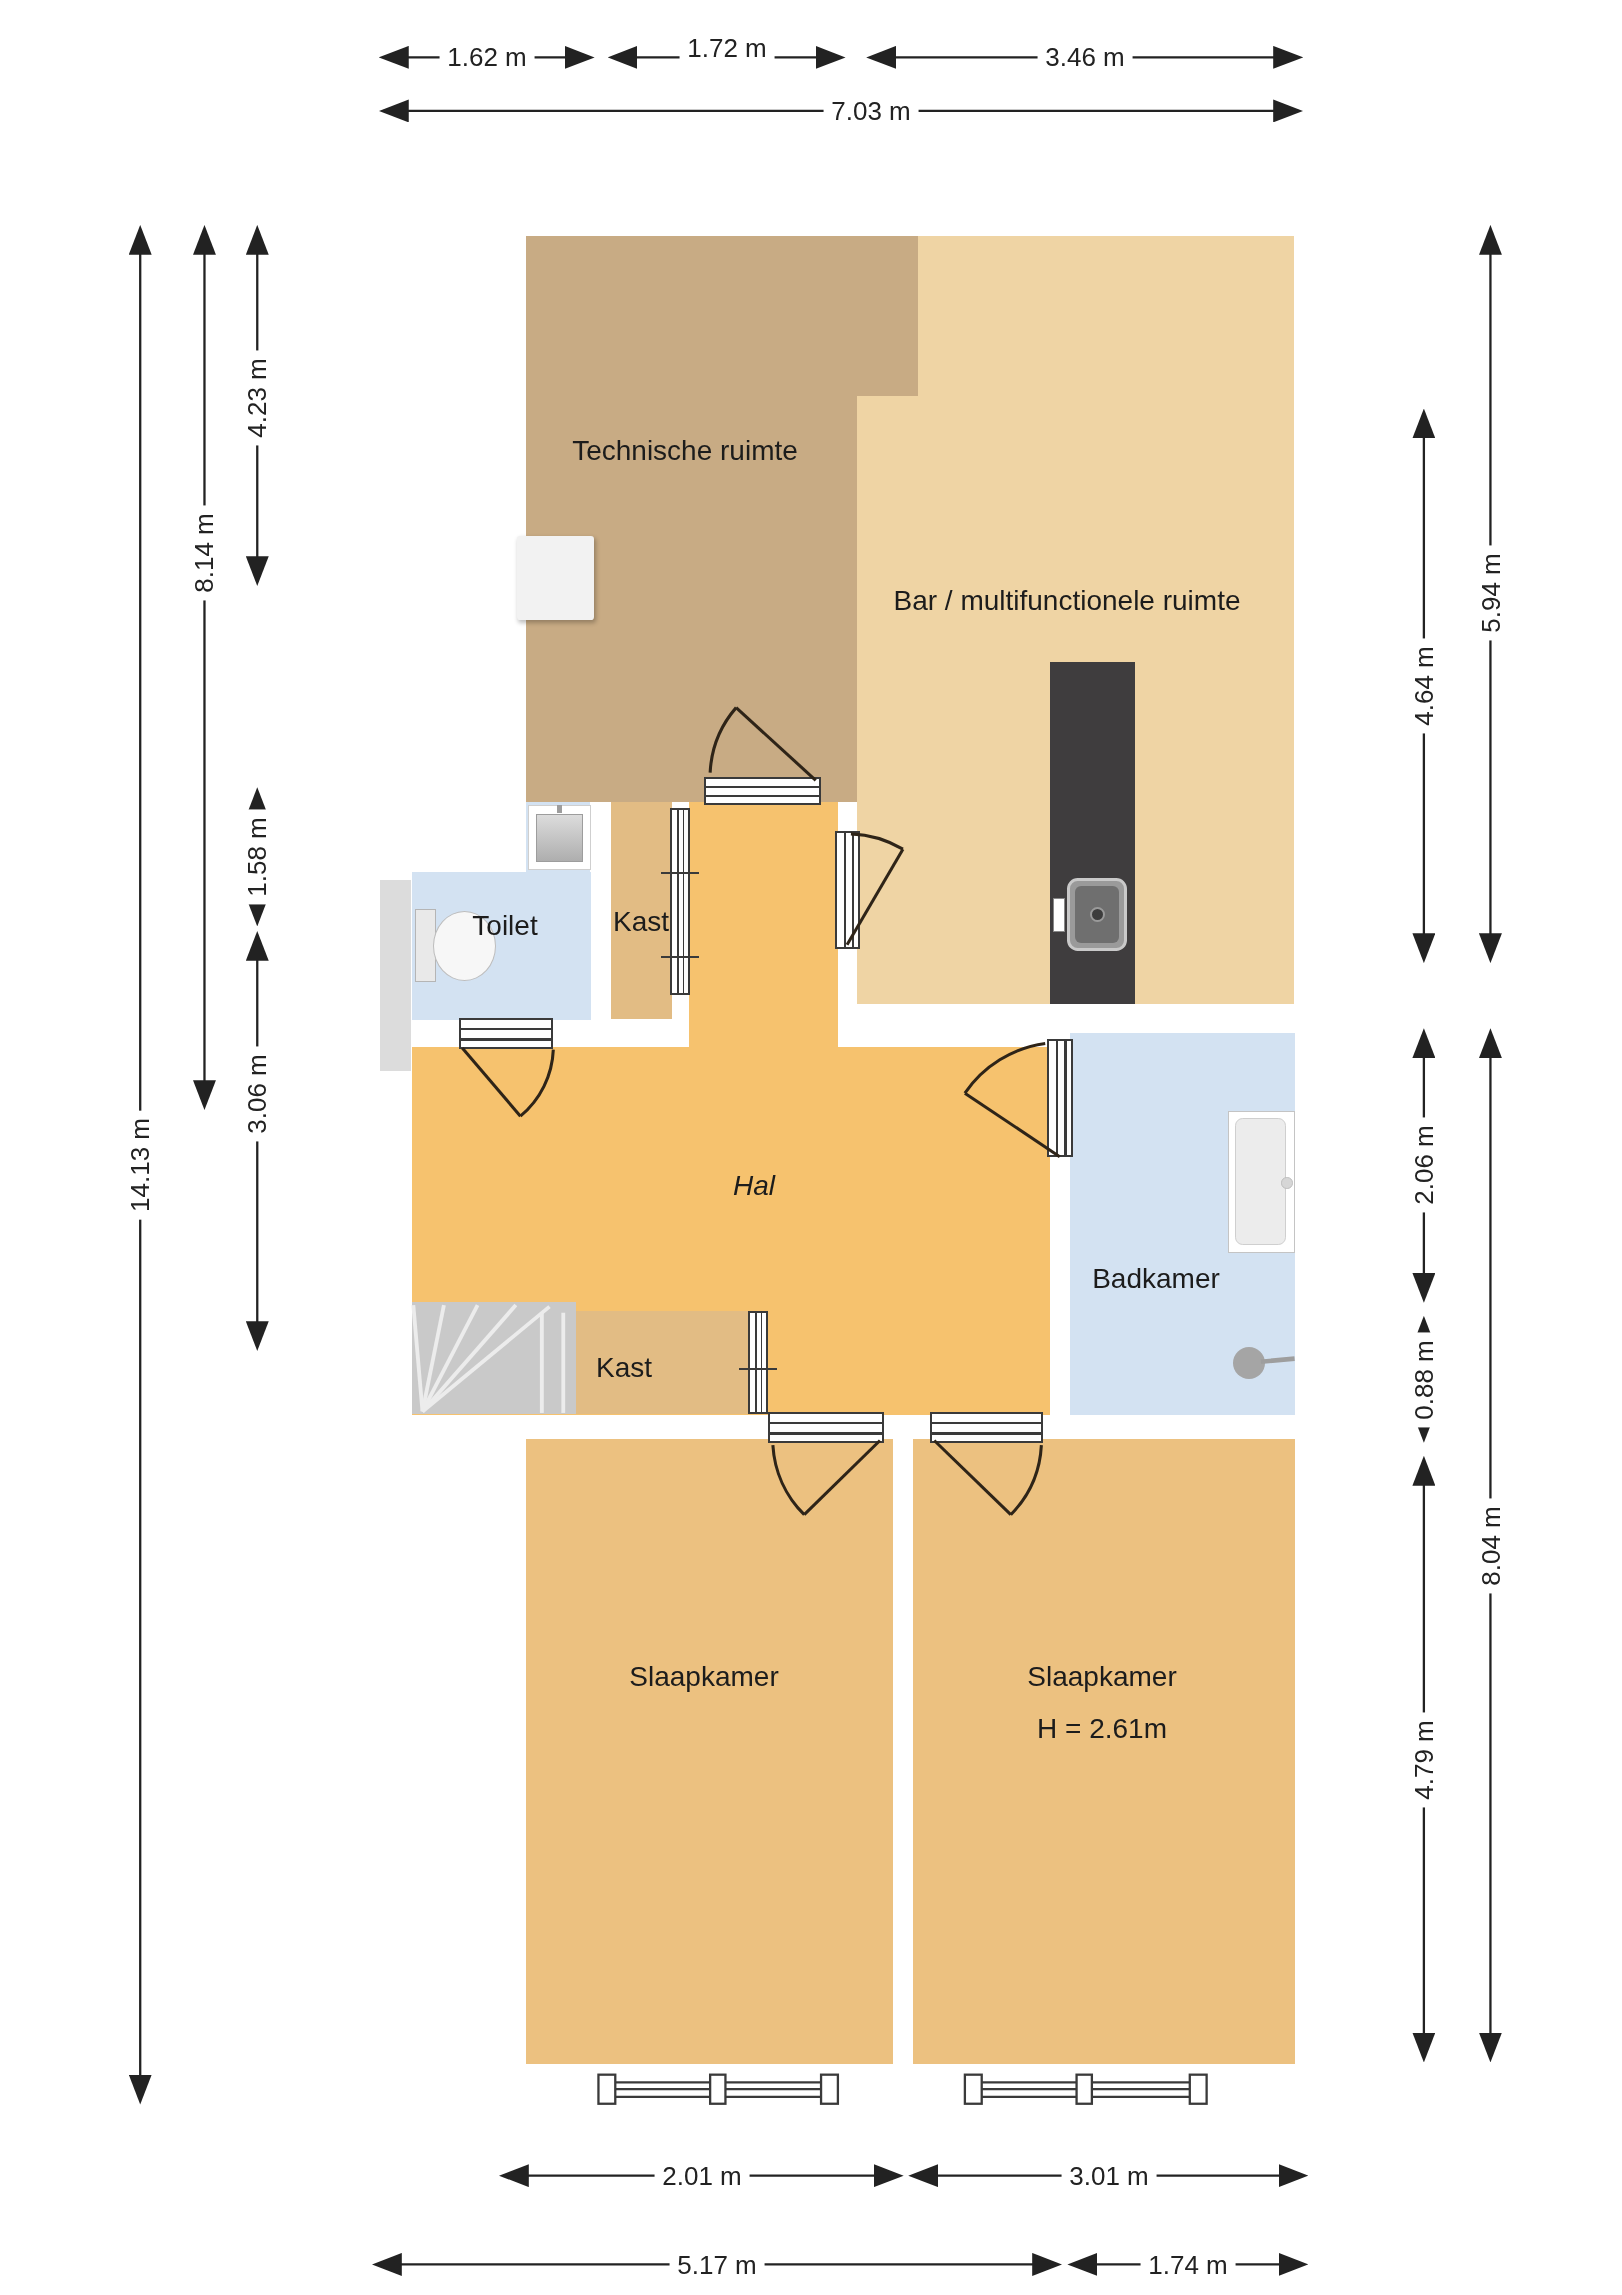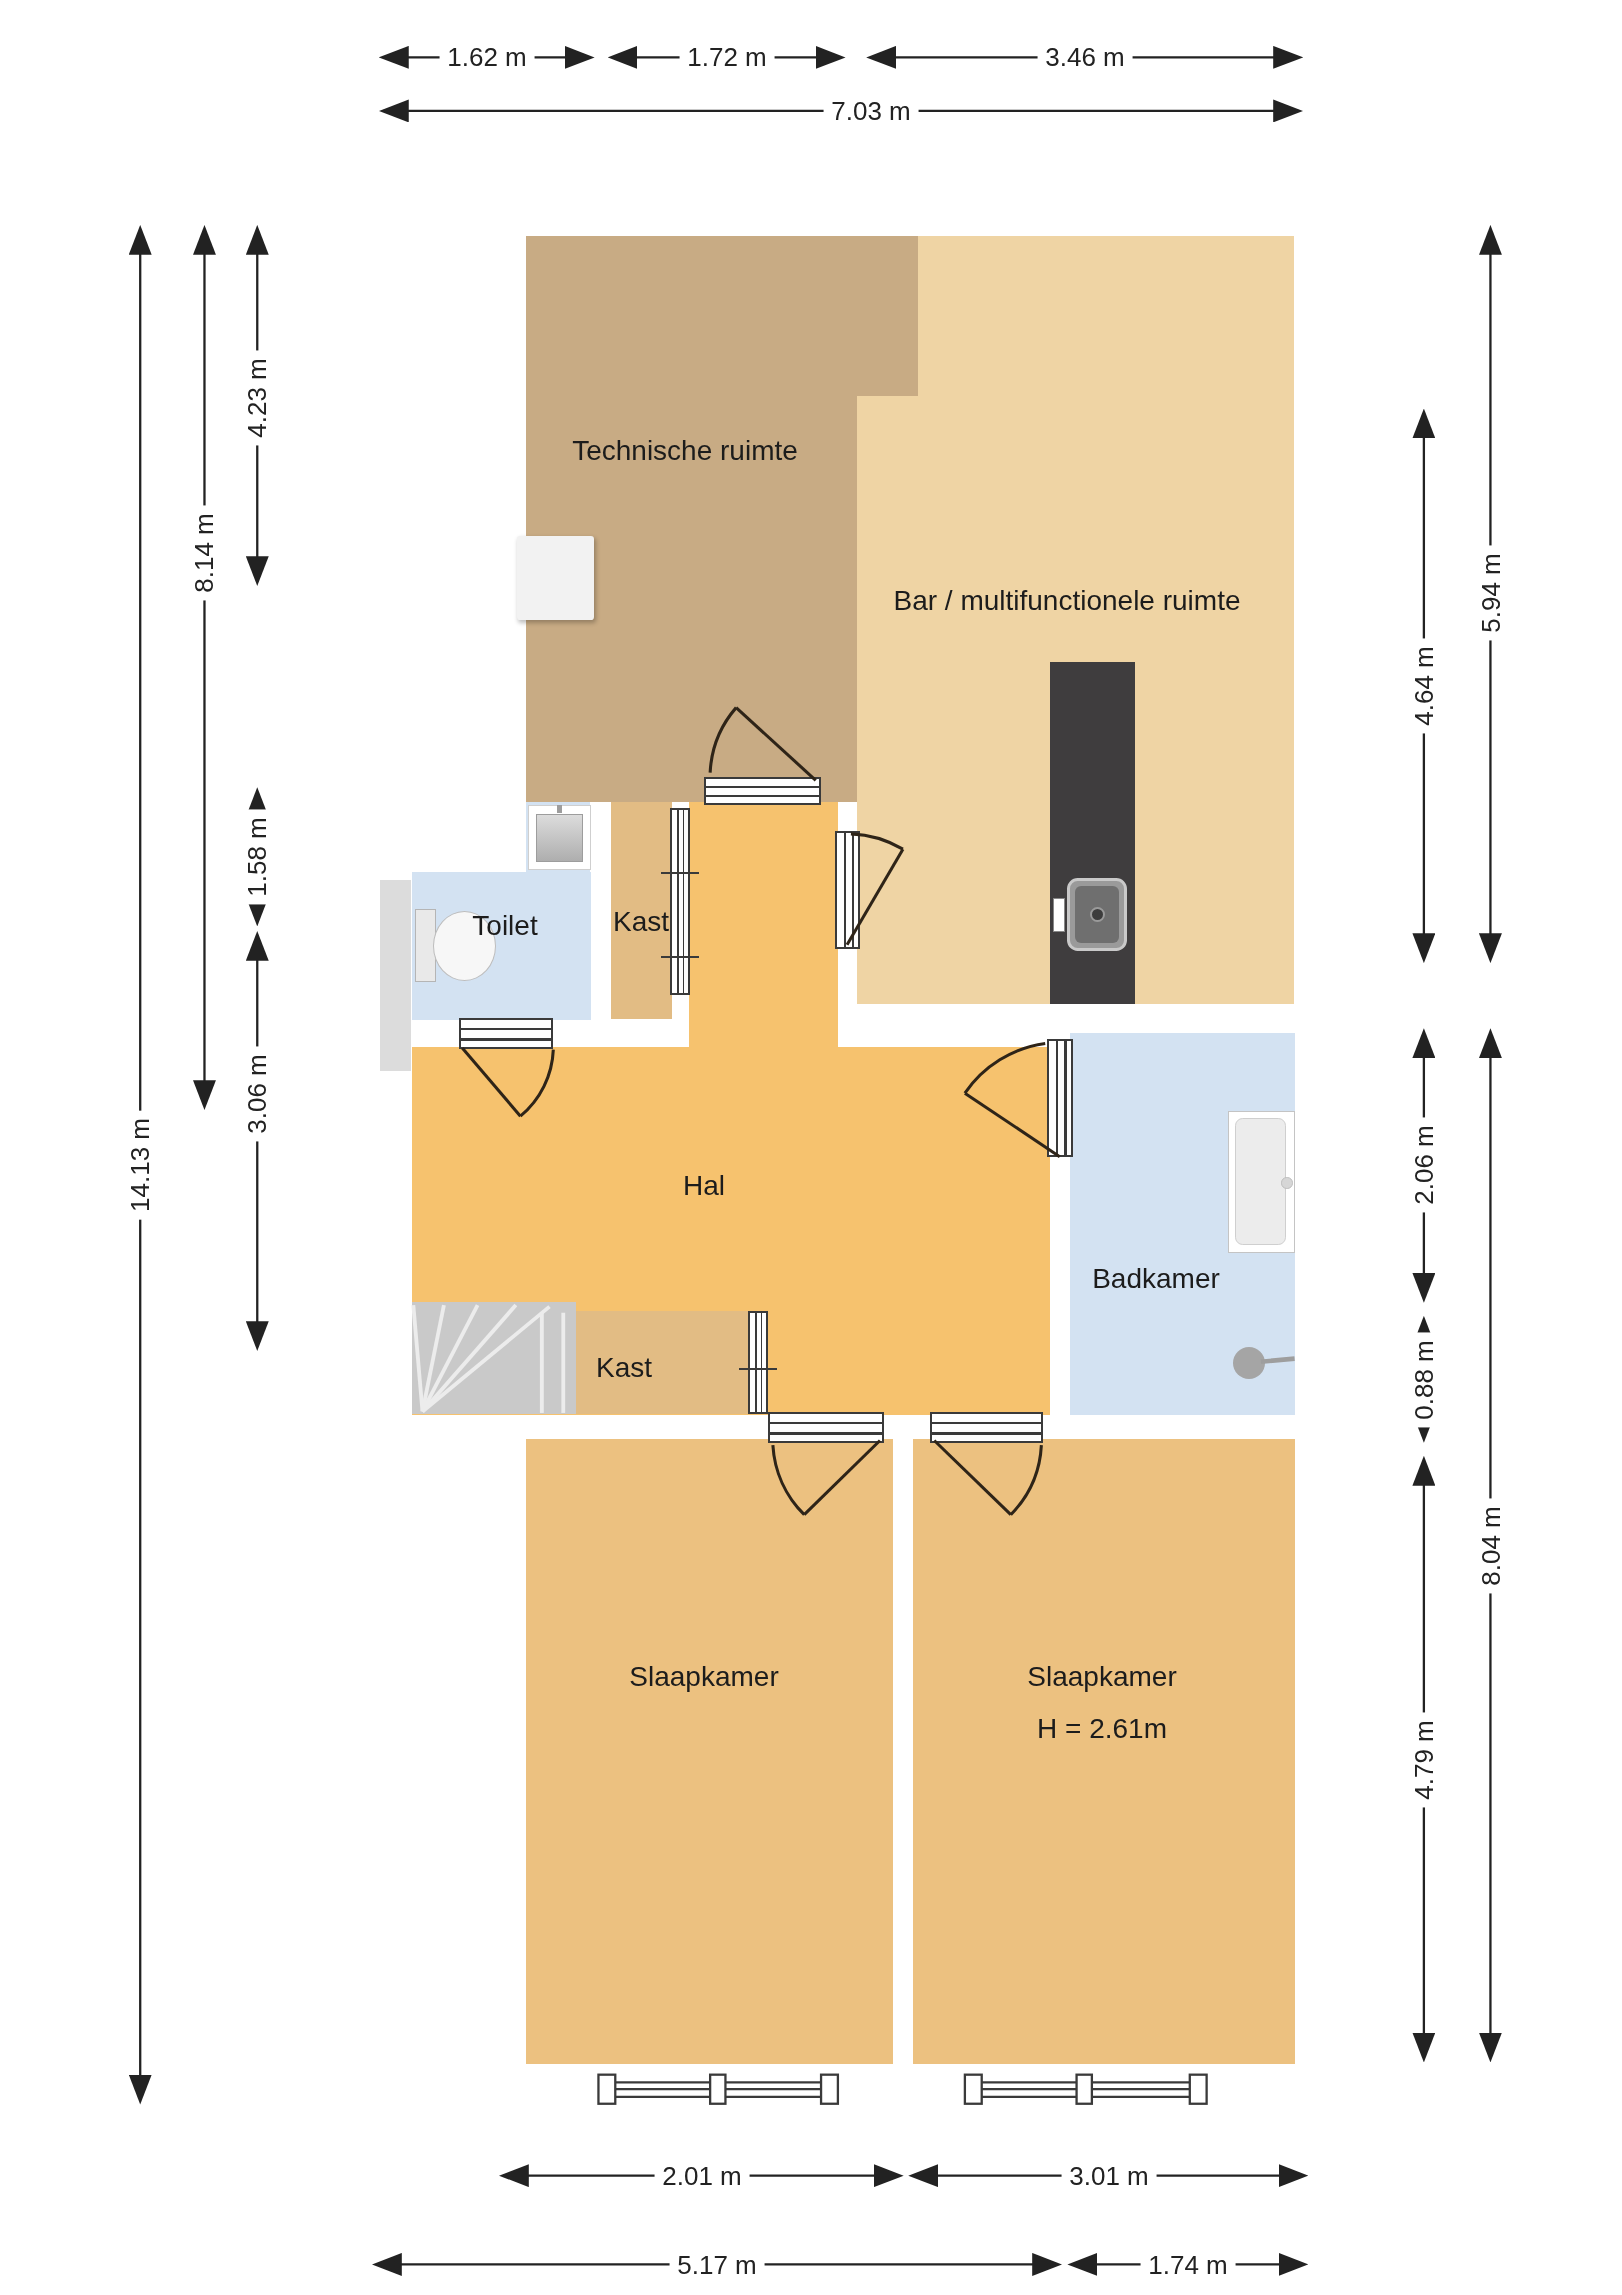--- a/index.html
+++ b/index.html
@@ -216,29 +216,29 @@
       <line x1="1861" y1="1726" x2="1861" y2="1880"></line>
       <line x1="1948" y1="1350" x2="1948" y2="2690"></line>
       <line x1="1861" y1="1909" x2="1861" y2="2690"></line>
     </g>
   </svg>
 
   <div class="roomlabel" style="left:685px;top:451px;">Technische ruimte</div>
   <div class="roomlabel" style="left:1067px;top:601px;">Bar / multifunctionele ruimte</div>
   <div class="roomlabel" style="left:505px;top:926px;">Toilet</div>
   <div class="roomlabel" style="left:641px;top:922px;">Kast</div>
-  <div class="roomlabel" style="left:704px;top:1186px;">Hal</div>
+  <div class="roomlabel" style="left:754px;top:1186px;font-style:italic;">Hal</div>
   <div class="roomlabel" style="left:1156px;top:1279px;">Badkamer</div>
   <div class="roomlabel" style="left:624px;top:1368px;">Kast</div>
   <div class="roomlabel" style="left:704px;top:1677px;">Slaapkamer</div>
   <div class="roomlabel" style="left:1102px;top:1677px;">Slaapkamer</div>
   <div class="roomlabel" style="left:1102px;top:1729px;">H = 2.61m</div>
 
   <div class="dimlabel" style="left:487px;top:57px;">1.62 m</div>
-  <div class="dimlabel" style="left:727px;top:57px;">1.72 m</div>
+  <div class="dimlabel" style="left:727px;top:48px;">1.72 m</div>
   <div class="dimlabel" style="left:1085px;top:57px;">3.46 m</div>
   <div class="dimlabel" style="left:841px;top:111px;margin-left:30px;">7.03 m</div>
 
   <div class="dimlabel" style="left:702px;top:2176px;">2.01 m</div>
   <div class="dimlabel" style="left:1109px;top:2176px;">3.01 m</div>
   <div class="dimlabel" style="left:717px;top:2265px;text-align:center;">5.17 m</div>
   <div class="dimlabel" style="left:1188px;top:2265px;">1.74 m</div>
 
   <div class="dimlabel vert" style="left:257px;top:398px;">4.23 m</div>
   <div class="dimlabel vert" style="left:257px;top:857px;">1.58 m</div>

